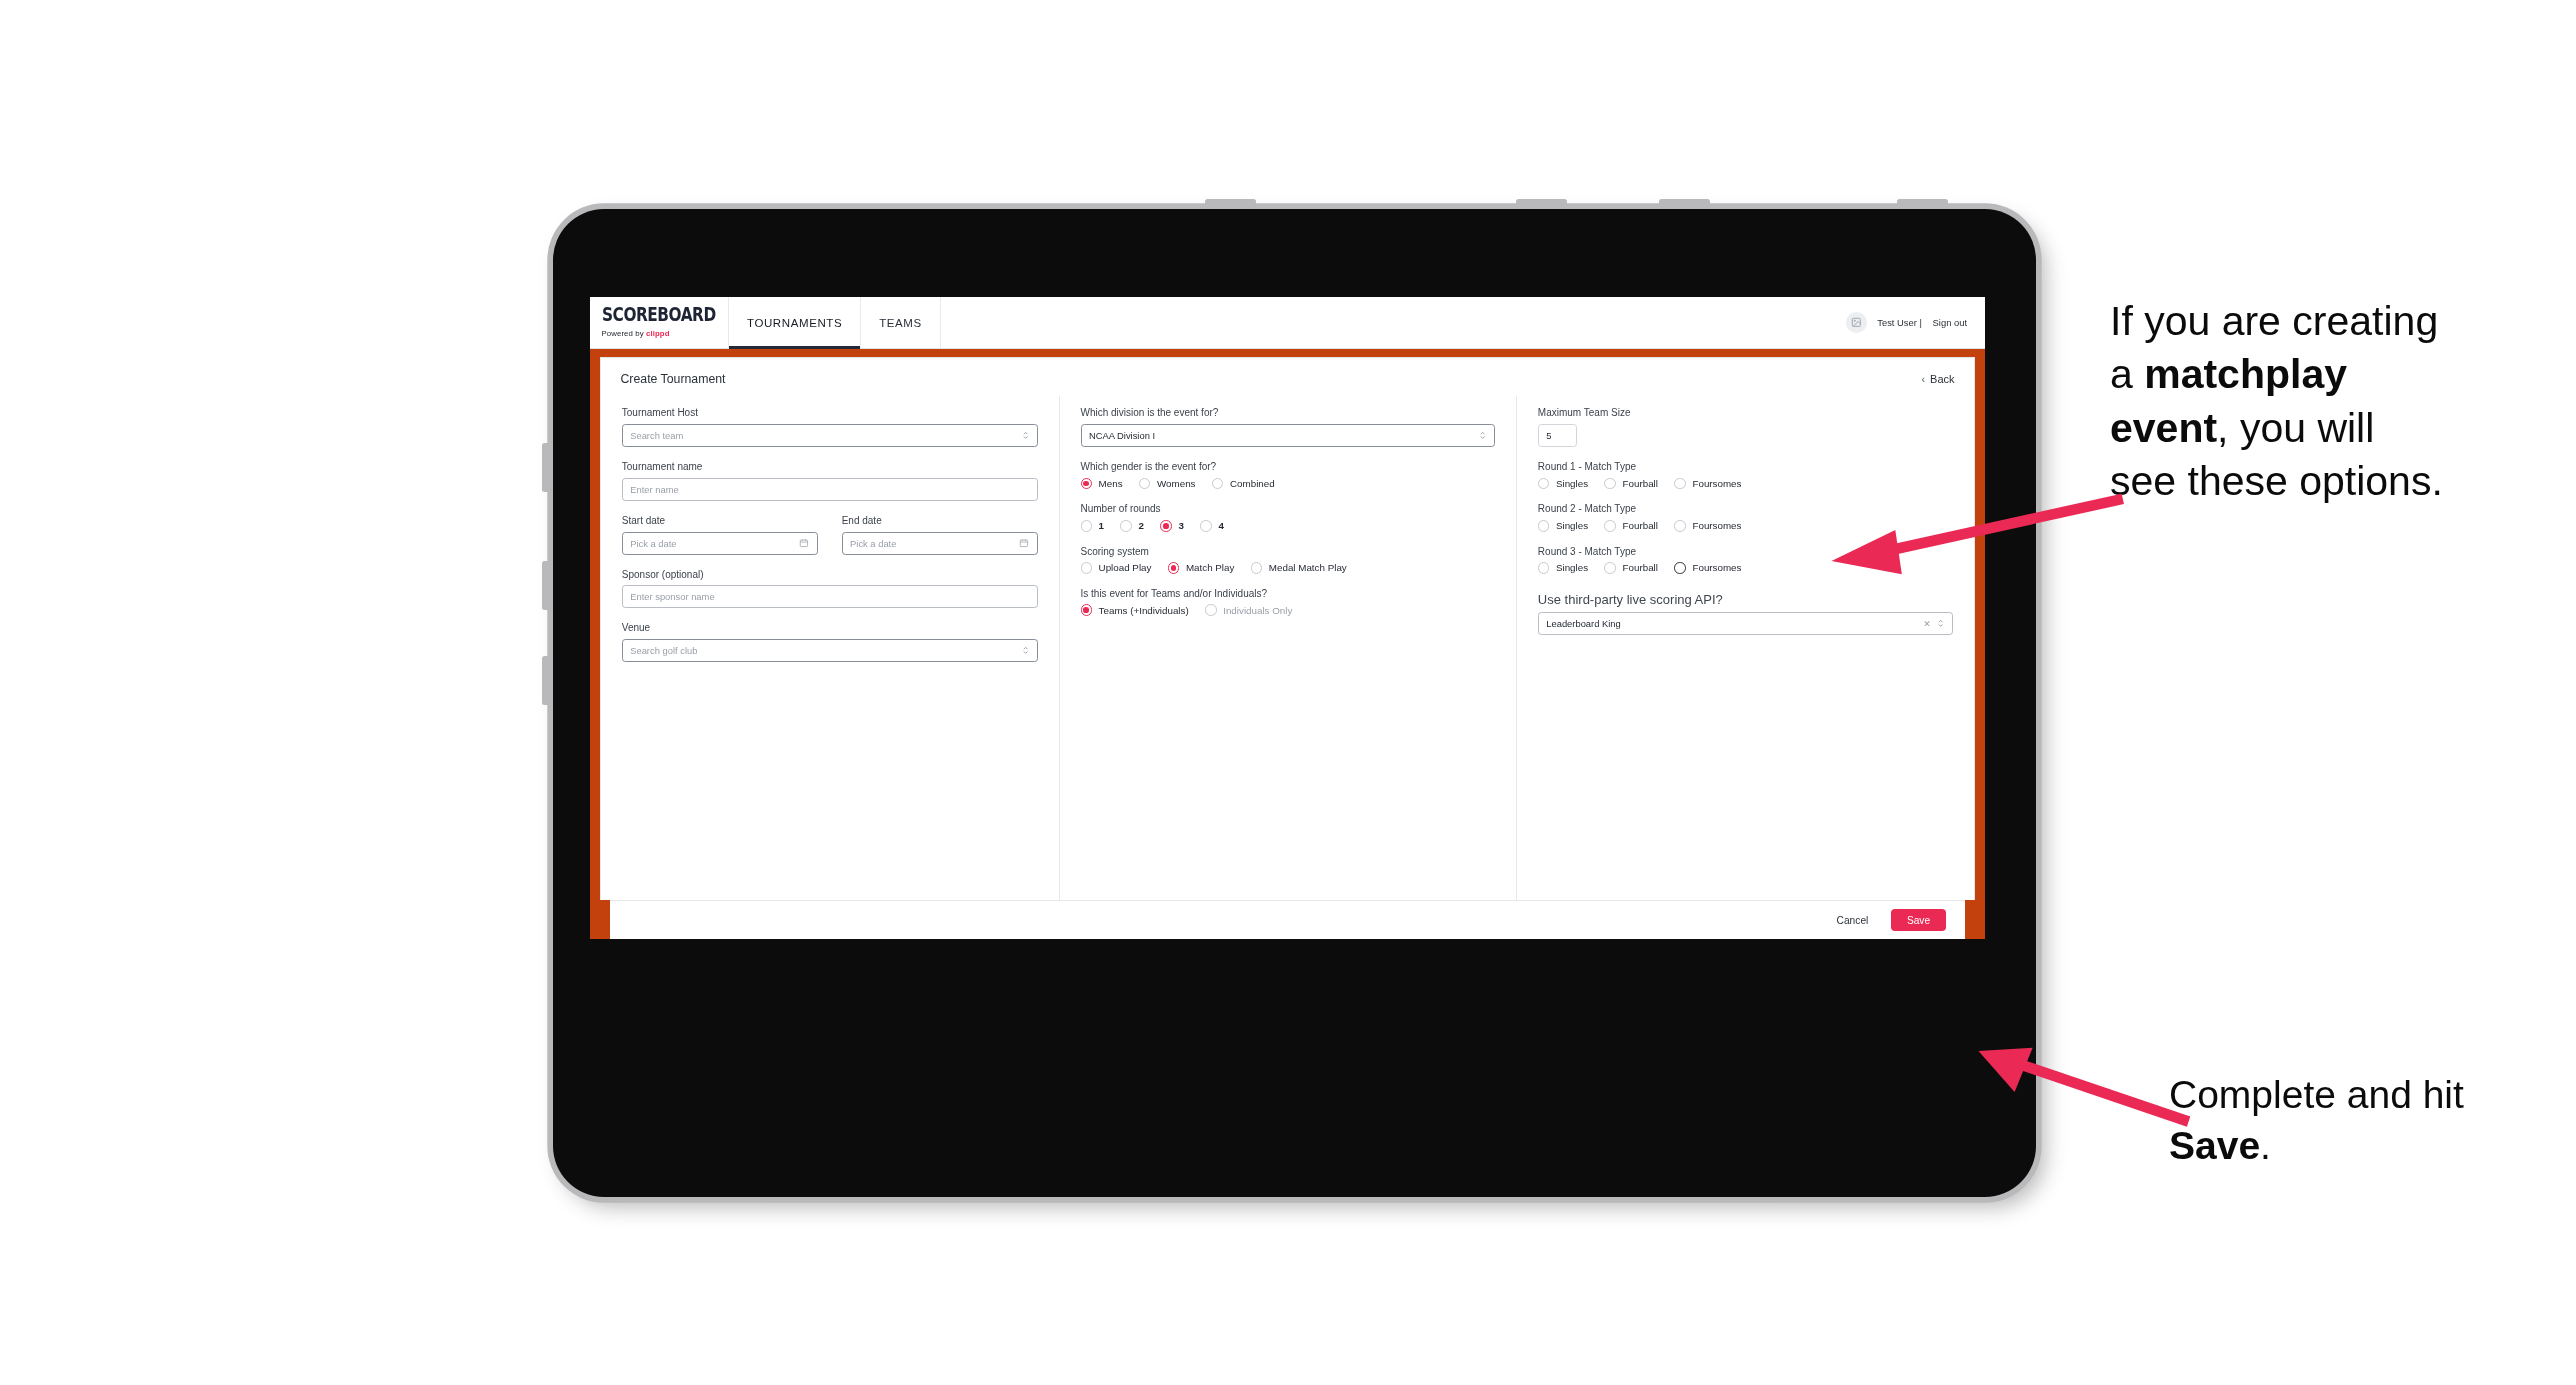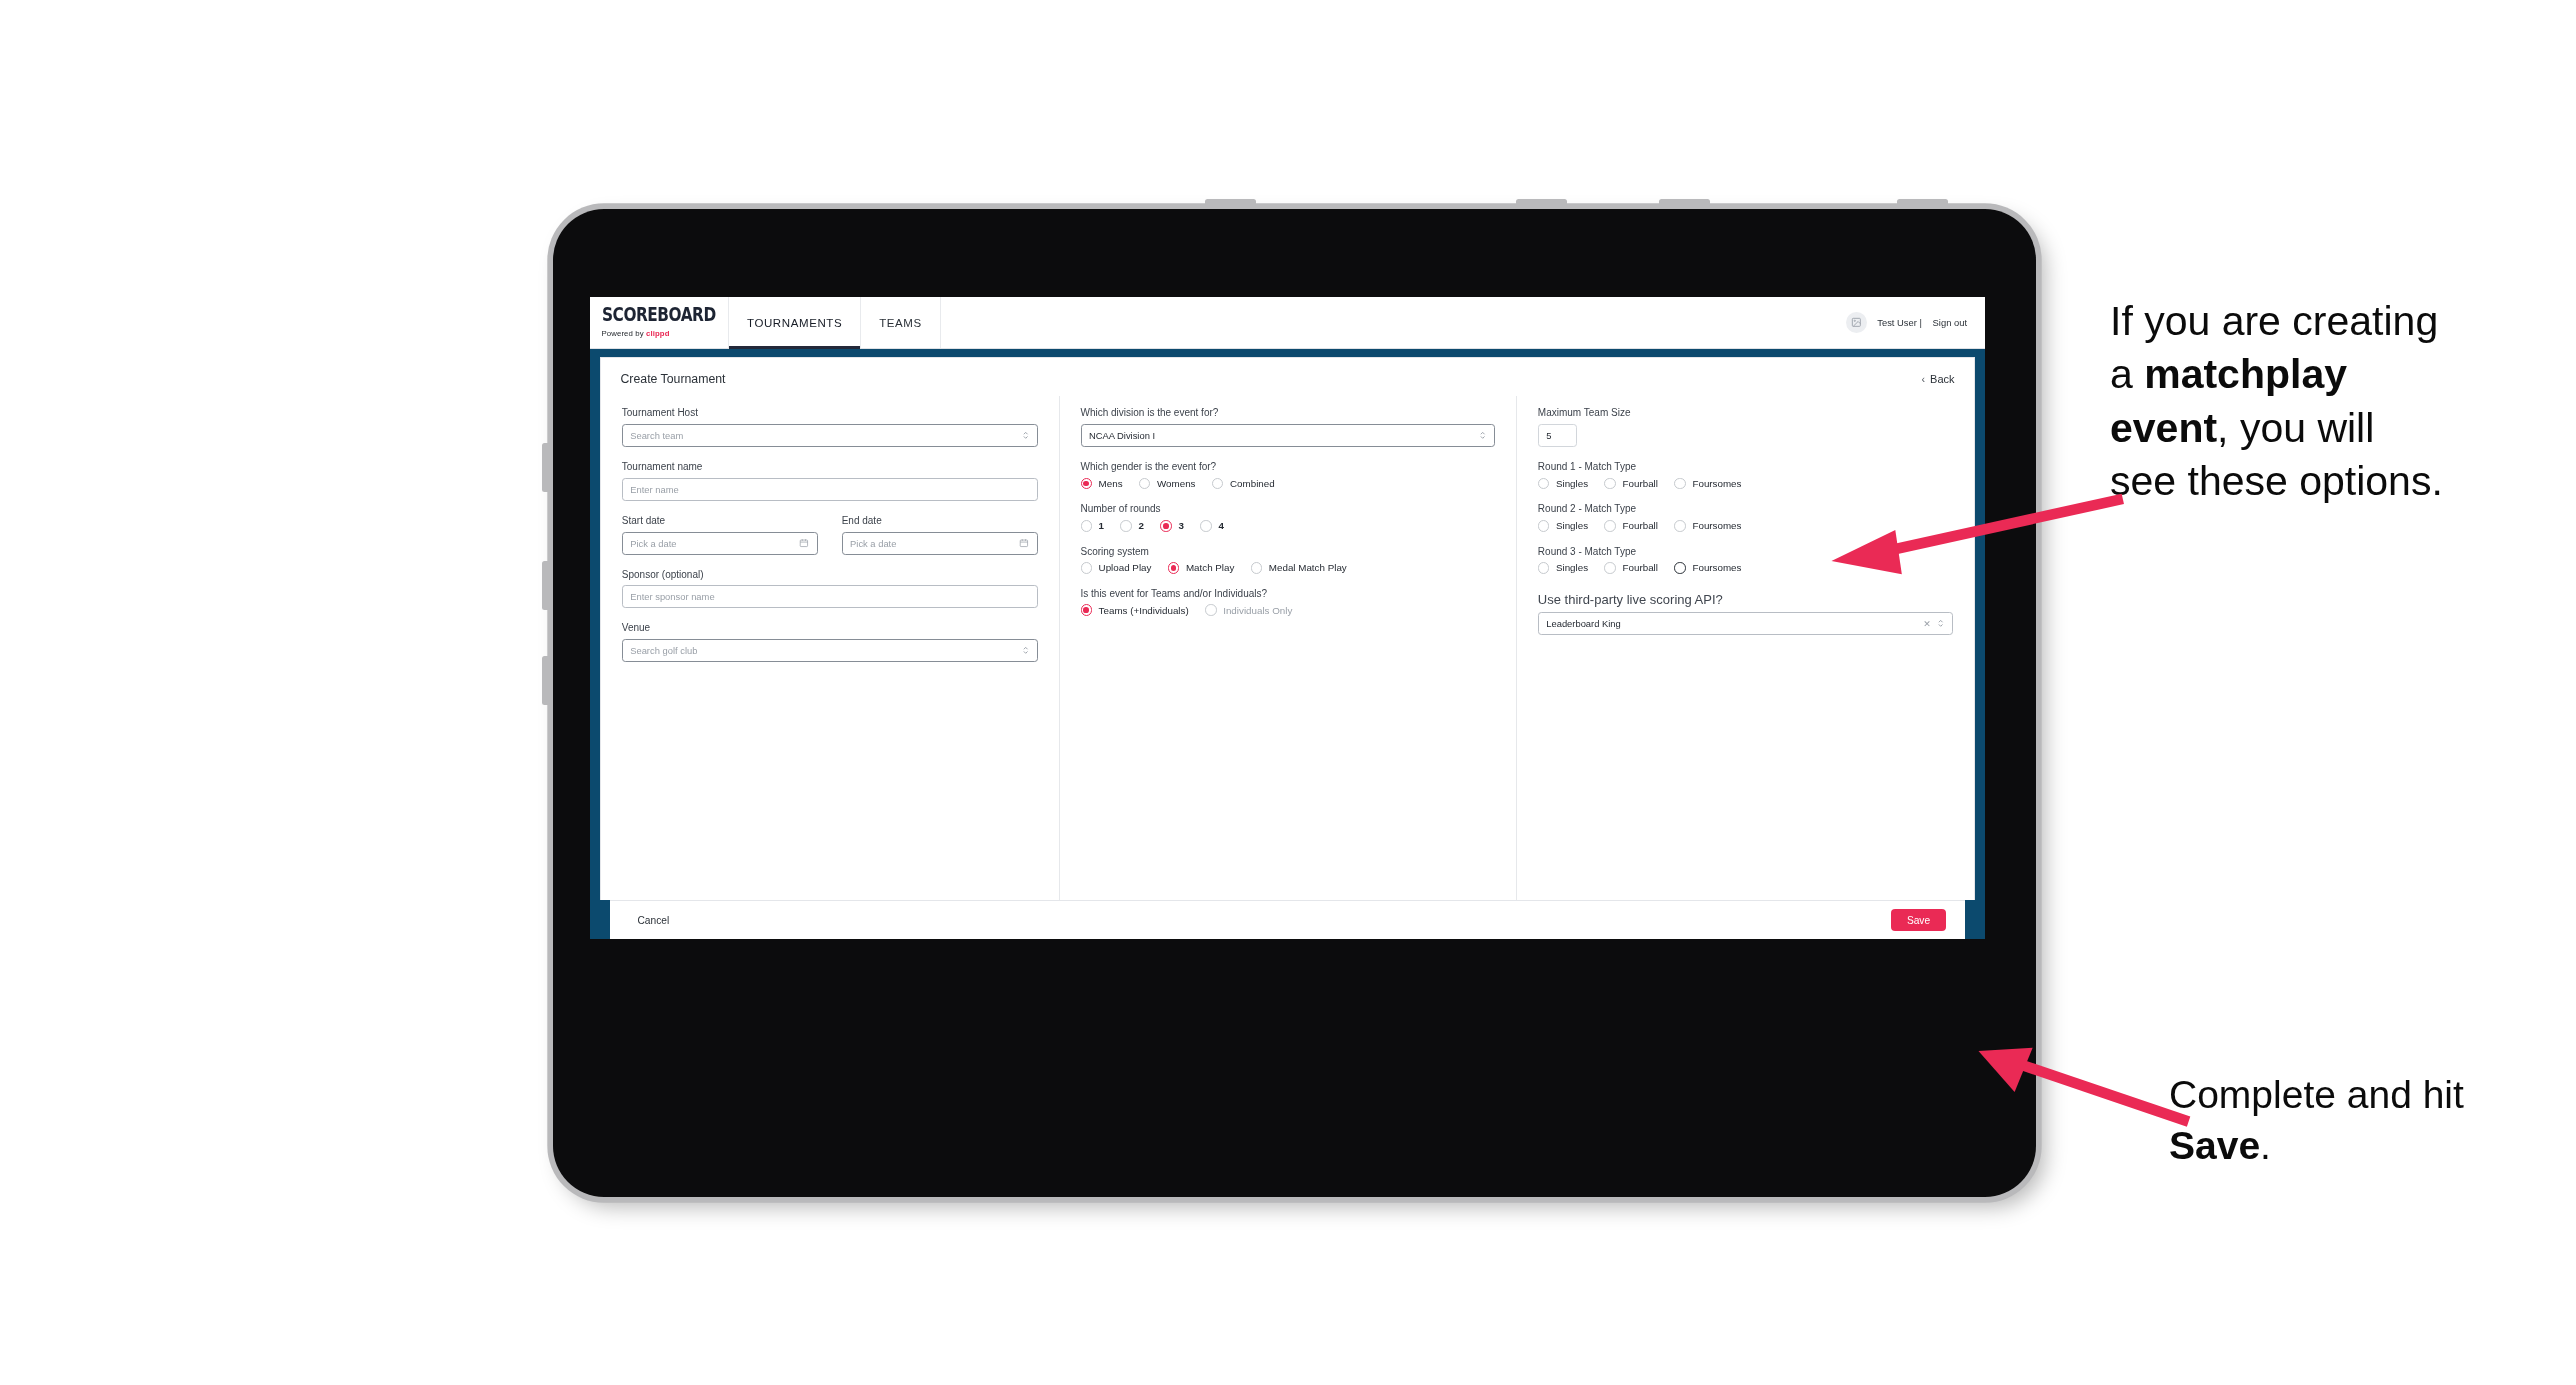--- a/index.html
+++ b/index.html
@@ -84,21 +84,21 @@
   .avatar{
     width:21px;height:21px;border-radius:50%;background:#eceef1;
     display:flex;align-items:center;justify-content:center;color:#9aa0a8;
   }
   .nav-user{font-size:9.4px;color:#2b3138;}
   .nav-signout{font-size:9.4px;color:#2b3138;cursor:pointer;}
 
   
   .page{
     flex:1;display:flex;flex-direction:column;
-    background:#0c4a6e;
+    background:#c2410c;
     padding:8.2px 9.8px 0 9.8px;box-sizing:border-box;
     min-height:0;
   }
   .card{
     flex:1;display:flex;flex-direction:column;
     border:0.8px solid #e4e6ea;border-bottom:none;
     background:#fff;min-height:0;
   }
   .card-head{
     display:flex;align-items:center;
@@ -171,21 +171,21 @@
   }
   .rdot.focus{border-color:#2b3138;border-width:1.5px;}
   .rlabel{font-size:9.8px;color:#262b33;}
   .rlabel.muted{color:#9aa0a8;}
   .rlabel.b{font-weight:bold;}
 
   
   .footer{
     min-height:39px;height:39px;
     border-top:0.8px solid #e4e6ea;
-    display:flex;align-items:center;justify-content:space-between;
+    display:flex;align-items:center;justify-content:flex-end;
     gap:14.8px;padding:0 19.7px;box-sizing:border-box;
     background:#fff;margin:0 9.8px;
   }
   .btn-cancel{
     font-size:10.2px;color:#2b3138;cursor:pointer;padding:4.9px 8.2px;
   }
   .btn-save{
     background:#ea2a55;color:#fff;border-radius:4.1px;
     font-size:10.2px;padding:5.7px 15.6px;cursor:pointer;
   }

